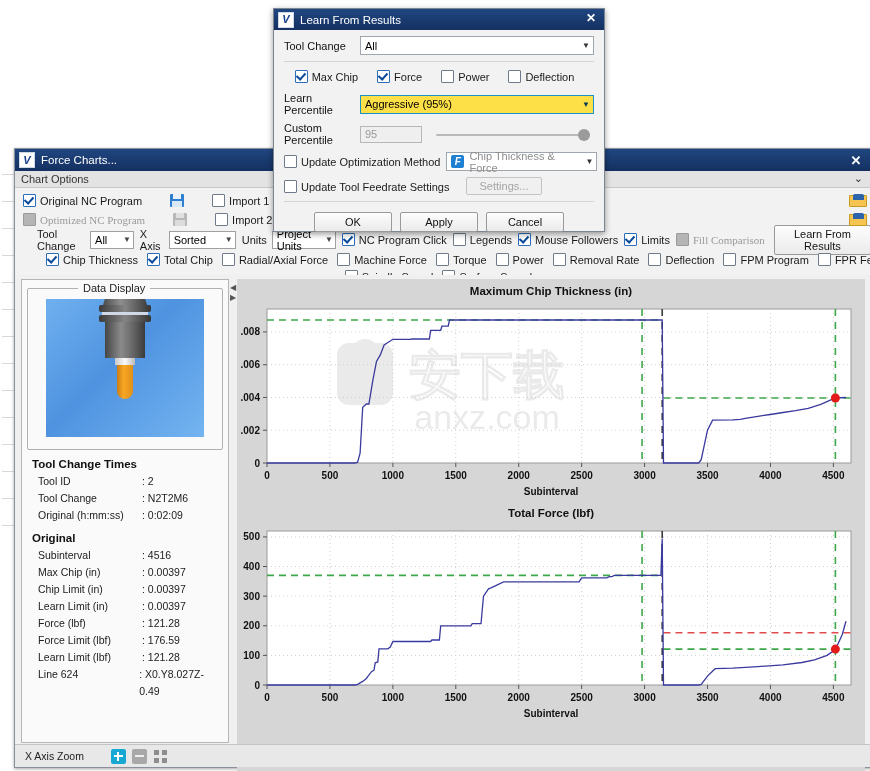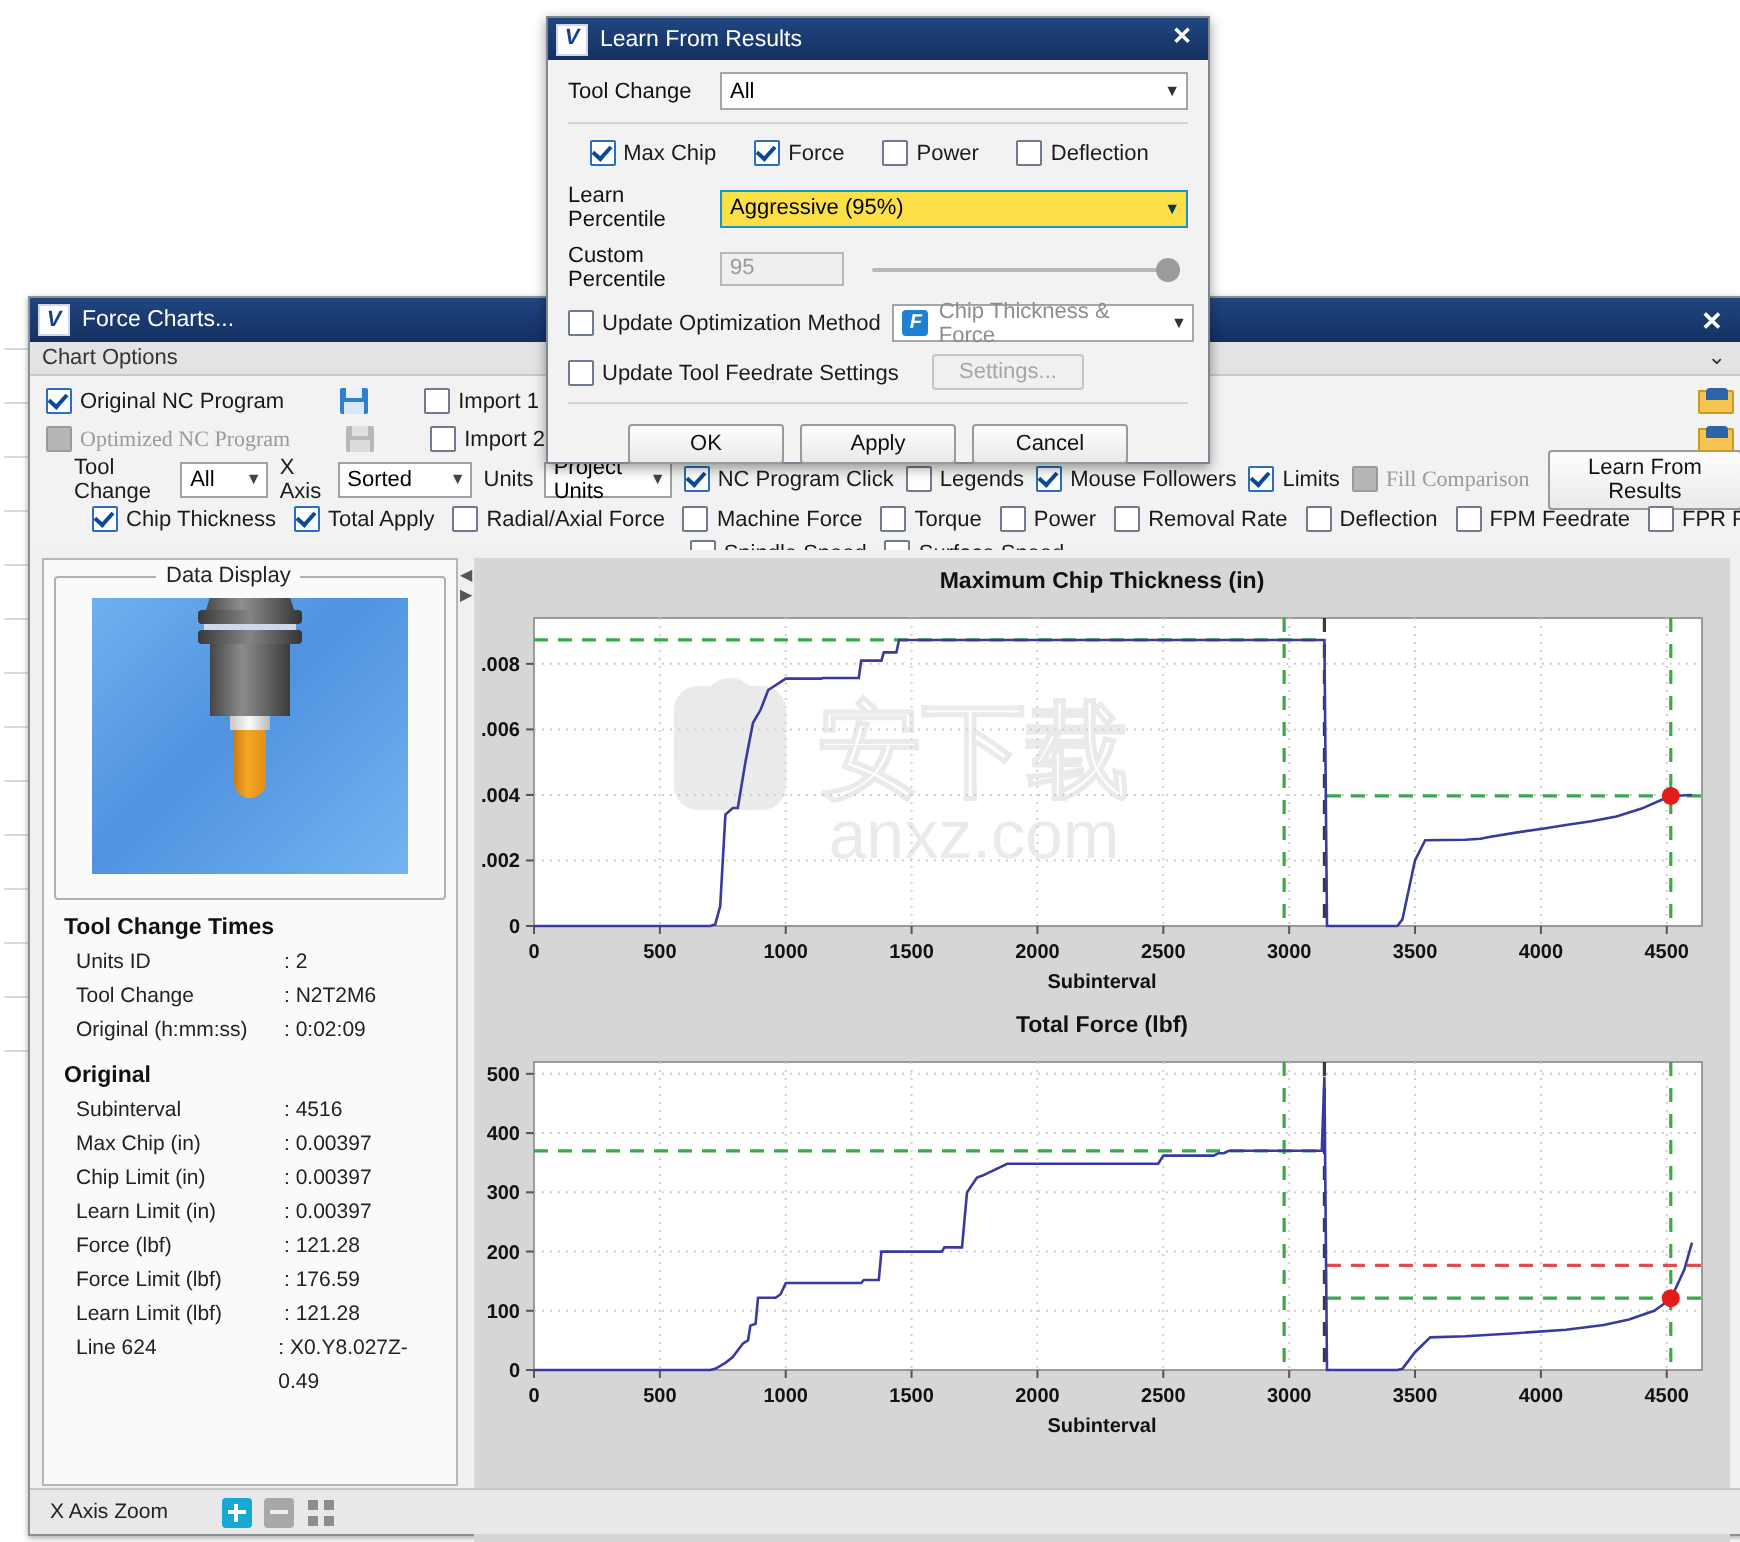--- a/index.html
+++ b/index.html
@@ -328,21 +328,21 @@
       <button class="btn">Learn From Results</button>
     </div>
 
     <div class="row" id="checks-row-2" style="height:18px;">
         <span class="cb" style="margin-right: 9px; margin-left: 23px;">
           <span class="box checked"></span>
           <span class="lbl">Chip Thickness</span>
         </span>
         <span class="cb" style="margin-right: 9px;">
           <span class="box checked"></span>
-          <span class="lbl">Total Apply</span>
+          <span class="lbl">Total Chip</span>
         </span>
         <span class="cb" style="margin-right: 9px;">
           <span class="box"></span>
           <span class="lbl">Radial/Axial Force</span>
         </span>
         <span class="cb" style="margin-right: 9px;">
           <span class="box"></span>
           <span class="lbl">Machine Force</span>
         </span>
         <span class="cb" style="margin-right: 9px;">
@@ -356,21 +356,21 @@
         <span class="cb" style="margin-right: 9px;">
           <span class="box"></span>
           <span class="lbl">Removal Rate</span>
         </span>
         <span class="cb" style="margin-right: 9px;">
           <span class="box"></span>
           <span class="lbl">Deflection</span>
         </span>
         <span class="cb" style="margin-right: 9px;">
           <span class="box"></span>
-          <span class="lbl">FPM Feedrate</span>
+          <span class="lbl">FPM Program</span>
         </span>
         <span class="cb" style="margin-right: 9px;">
           <span class="box"></span>
           <span class="lbl">FPR Feedrate</span>
         </span>
       </div>
     <div class="row" id="checks-row-3" style="height:17px;justify-content:center;padding-left:0;">
         <span class="cb" style="margin-right: 9px;">
           <span class="box"></span>
           <span class="lbl">Spindle Speed</span>
@@ -397,21 +397,21 @@
             <div class="h-collar"></div>
             <div class="h-tool"></div>
           </div>
         </div>
       </div>
 
       <div class="info">
         <h4>Tool Change Times</h4>
         <div id="sec1">
             <div class="irow">
-              <span class="ik">Units ID</span>
+              <span class="ik">Tool ID</span>
               <span class="iv">: 2</span>
             </div>
             <div class="irow">
               <span class="ik">Tool Change</span>
               <span class="iv">: N2T2M6</span>
             </div>
             <div class="irow">
               <span class="ik">Original (h:mm:ss)</span>
               <span class="iv">: 0:02:09</span>
             </div>

